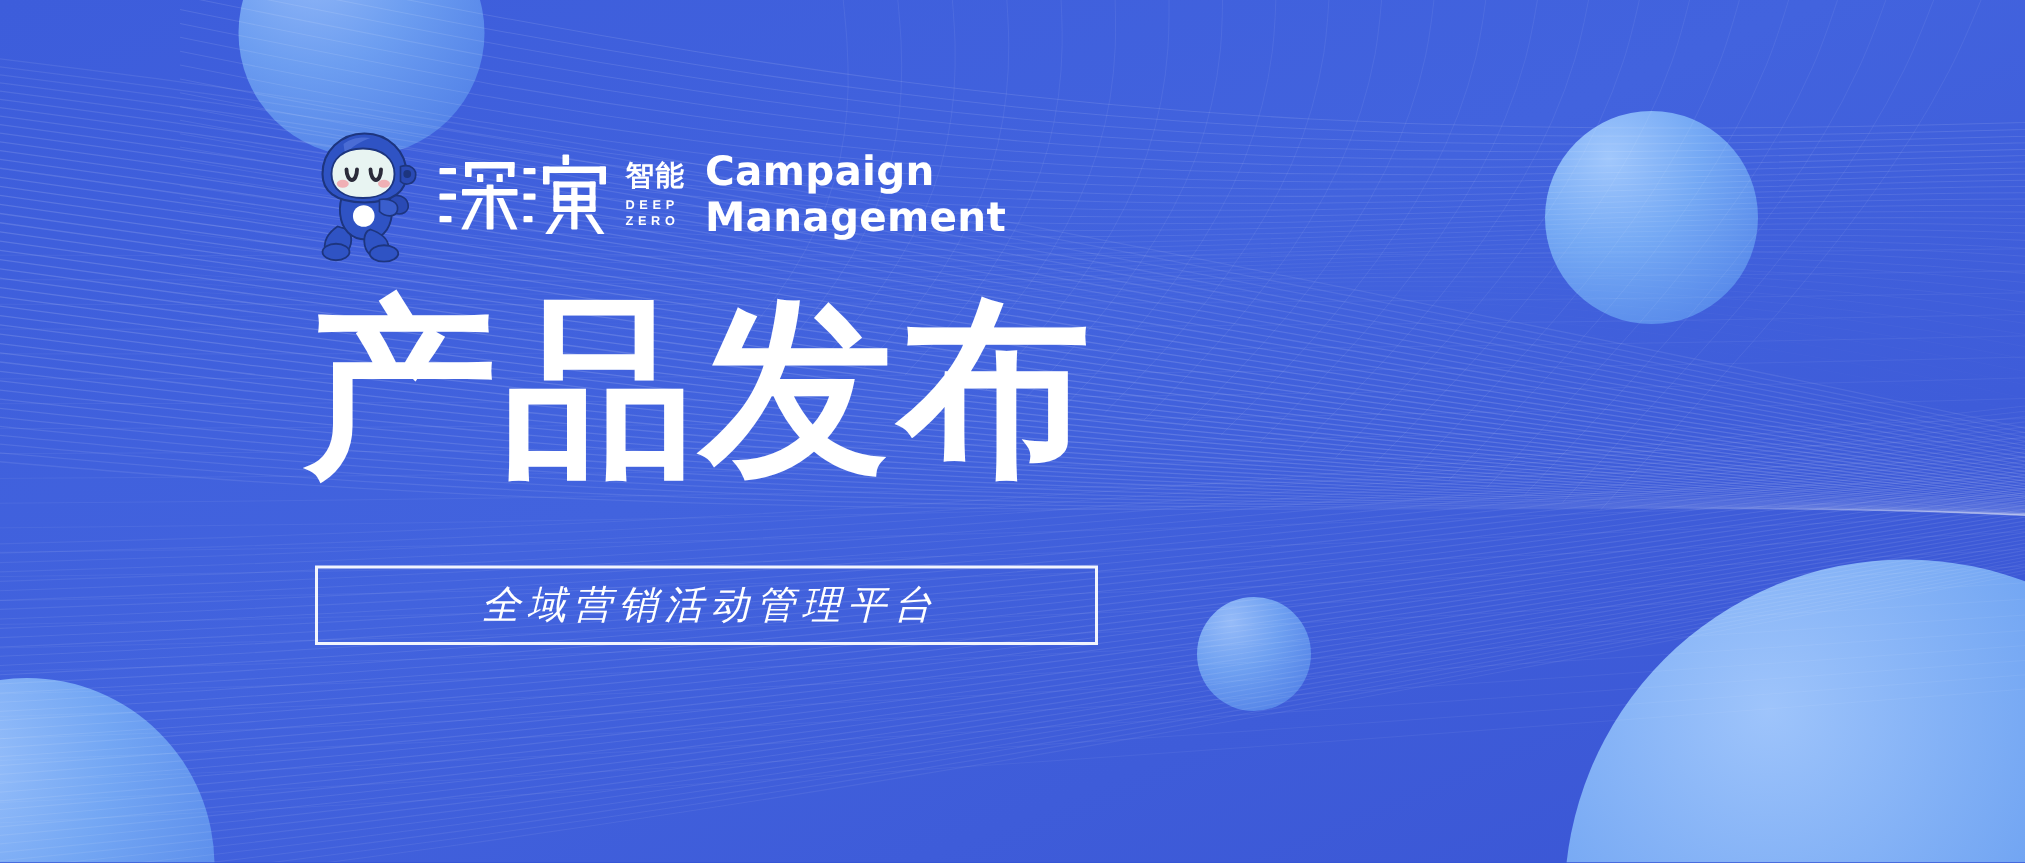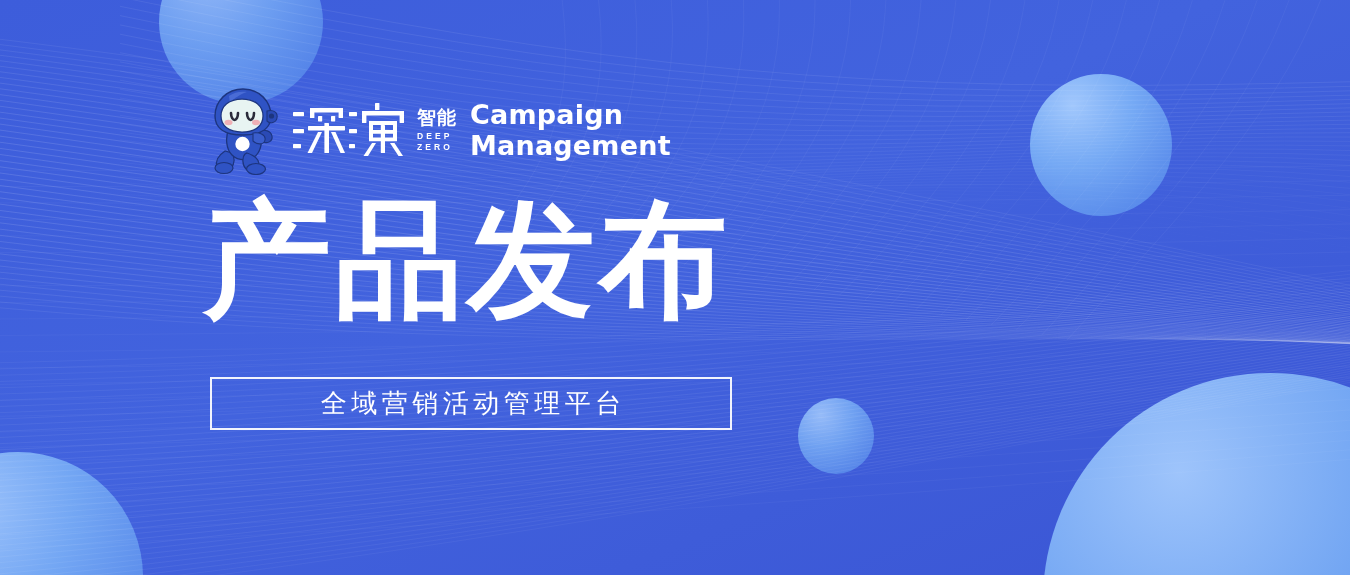--- a/index.html
+++ b/index.html
@@ -117,20 +117,21 @@
     justify-content: center;
   }
   #subtitle-text {
     font-size: 26px;
     font-weight: 400;
     color: #ffffff;
     letter-spacing: 4.5px;
     text-indent: 4.5px;
     font-family: "DejaVu Sans", "Liberation Sans", sans-serif;
     white-space: nowrap;
+    font-style: italic;
   }
 </style>
 </head>
 <body>
 
 <div id="banner">
 
   <svg id="bg-layer" viewBox="0 0 1350 575" preserveAspectRatio="none" xmlns="http://www.w3.org/2000/svg">
     <defs>
       <linearGradient id="bgGrad" x1="0" y1="0" x2="1" y2="1">

